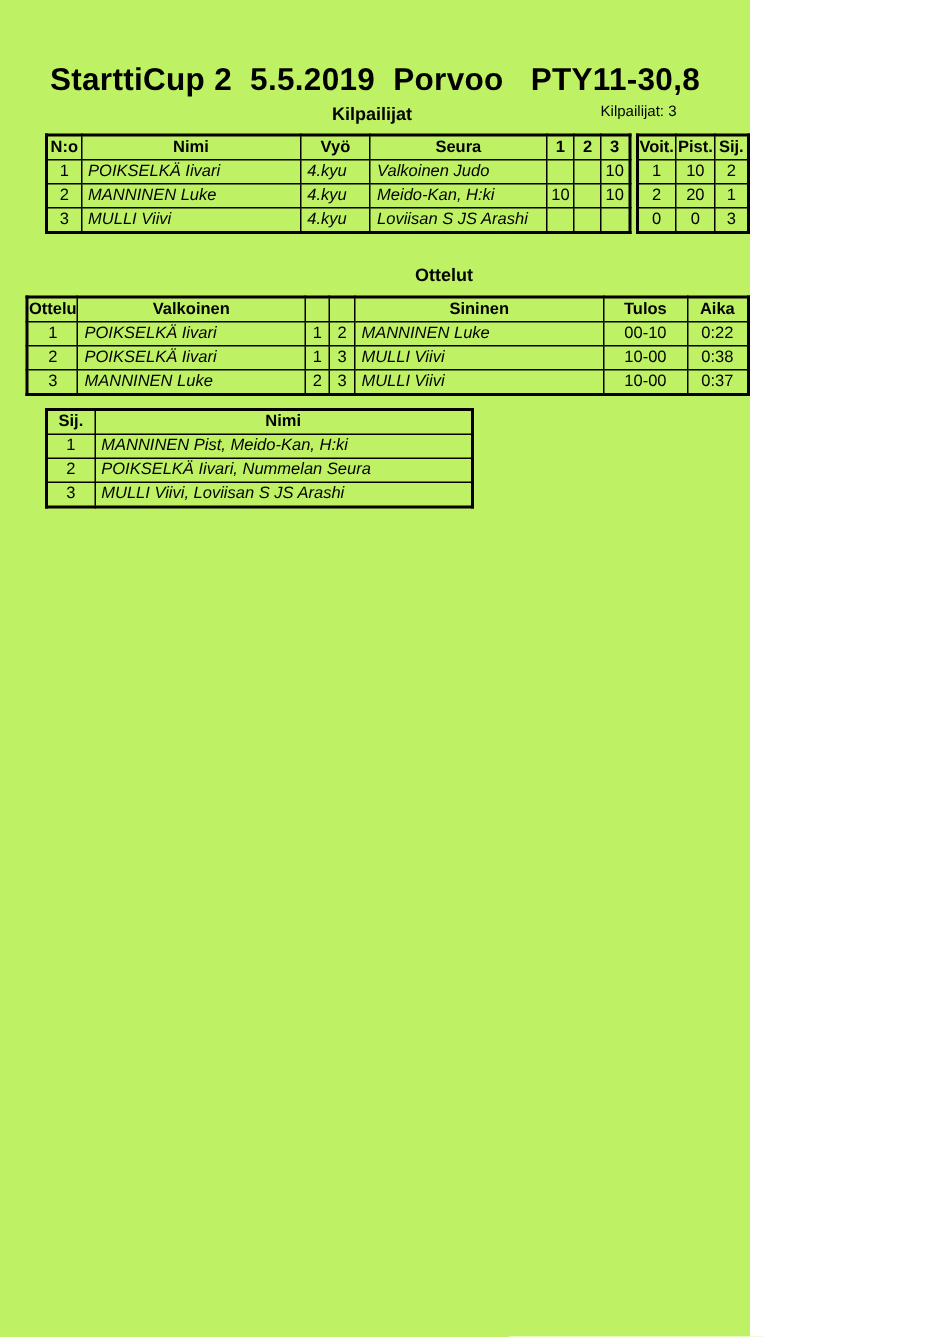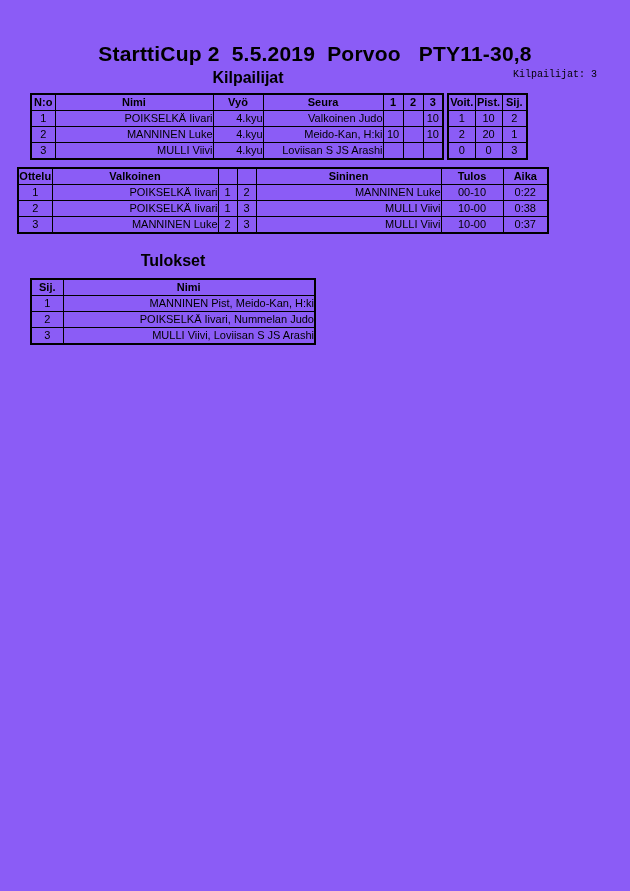--- a/index.html
+++ b/index.html
@@ -2,60 +2,59 @@
 <html><head>
 <meta charset="utf-8">
 <style>
   * { margin:0; padding:0; box-sizing:border-box; }
   html,body { background:#fff; }
   body {
     width:630px; height:891px;
     font-family:"Liberation Sans", sans-serif;
     color:#000;
   }
-  .page { position:relative; width:630px; height:891px; background:#8b5cf6; overflow:hidden; }
+  .page { position:relative; width:500px; height:891px; background:#bef264; overflow:hidden; }
 
   .title {
     padding-top:42px;
     text-align:center;
     font-size:21px;
     font-weight:bold;
     white-space:pre;
     letter-spacing:0.2px;
   }
 
   .section-heading {
     font-weight:bold;
-    font-size:16px;
+    font-size:12px;
     text-align:center;
   }
   .competitors-heading { width:436px; margin:3px 0 0 30px; }
   .competitors-count {
-    position:absolute; top:69px; right:33px;
+    position:absolute; top:69px; right:49px;
     font-size:10px;
-    font-family:Liberation Mono, monospace;
   }
 
   table {
     border-collapse:collapse;
     table-layout:fixed;
     font-size:11px;
   }
   table.bordered { border:2px solid #000; }
   th, td {
     border:1px solid #000;
     height:16px;
     line-height:15px;
     overflow:hidden;
     white-space:nowrap;
     padding:0;
   }
   th { font-weight:bold; text-align:center; }
   td.c { text-align:center; }
-  td.l { text-align:right; padding-left:4px; }
+  td.l { text-align:left; padding-left:4px;font-style:italic; }
 
   .competitors-wrap {
     display:flex;
     gap:3px;
     align-items:flex-start;
     margin:6px 0 0 30px;
   }
 
   .matches-heading  { width:532px; margin:20px 0 0 30px; }
   .matches-table    { margin:7px 0 0 17px; }
@@ -154,20 +153,21 @@
         <tr>
           <td class="c">0</td>
           <td class="c">0</td>
           <td class="c">3</td>
         </tr>
       </tbody>
     </table>
 
   </div>
 
+  <div class="section-heading matches-heading">Ottelut</div>
 
   <table class="bordered matches-table">
     <colgroup>
       <col style="width:34px">
         <col style="width:166px">
         <col style="width:19px">
         <col style="width:19px">
       <col style="width:185px">
         <col style="width:62px">
         <col style="width:45px">
@@ -207,41 +207,40 @@
         <td class="l">MANNINEN Luke</td>
         <td class="c">2</td>
         <td class="c">3</td>
         <td class="l">MULLI Viivi</td>
         <td class="c">10-00</td>
         <td class="c">0:37</td>
       </tr>
     </tbody>
   </table>
 
-  <div class="section-heading results-heading">Tulokset</div>
 
   <table class="bordered results-table">
     <colgroup>
       <col style="width:32px">
         <col style="width:252px">
     </colgroup>
     <thead>
       <tr>
         <th>Sij.</th>
         <th>Nimi</th>
       </tr>
     </thead>
     <tbody>
       <tr>
         <td class="c">1</td>
         <td class="l">MANNINEN Pist, Meido-Kan, H:ki</td>
       </tr>
       <tr>
         <td class="c">2</td>
-        <td class="l">POIKSELKÄ Iivari, Nummelan Judo</td>
+        <td class="l">POIKSELKÄ Iivari, Nummelan Seura</td>
       </tr>
       <tr>
         <td class="c">3</td>
         <td class="l">MULLI Viivi, Loviisan S JS Arashi</td>
       </tr>
     </tbody>
   </table>
 
 </div>
 

